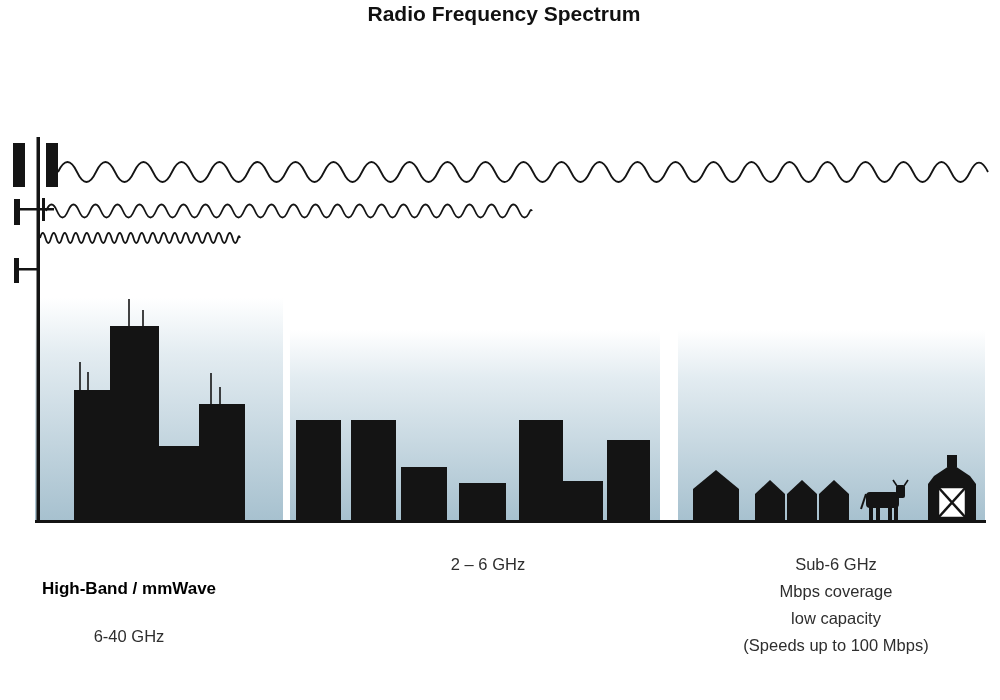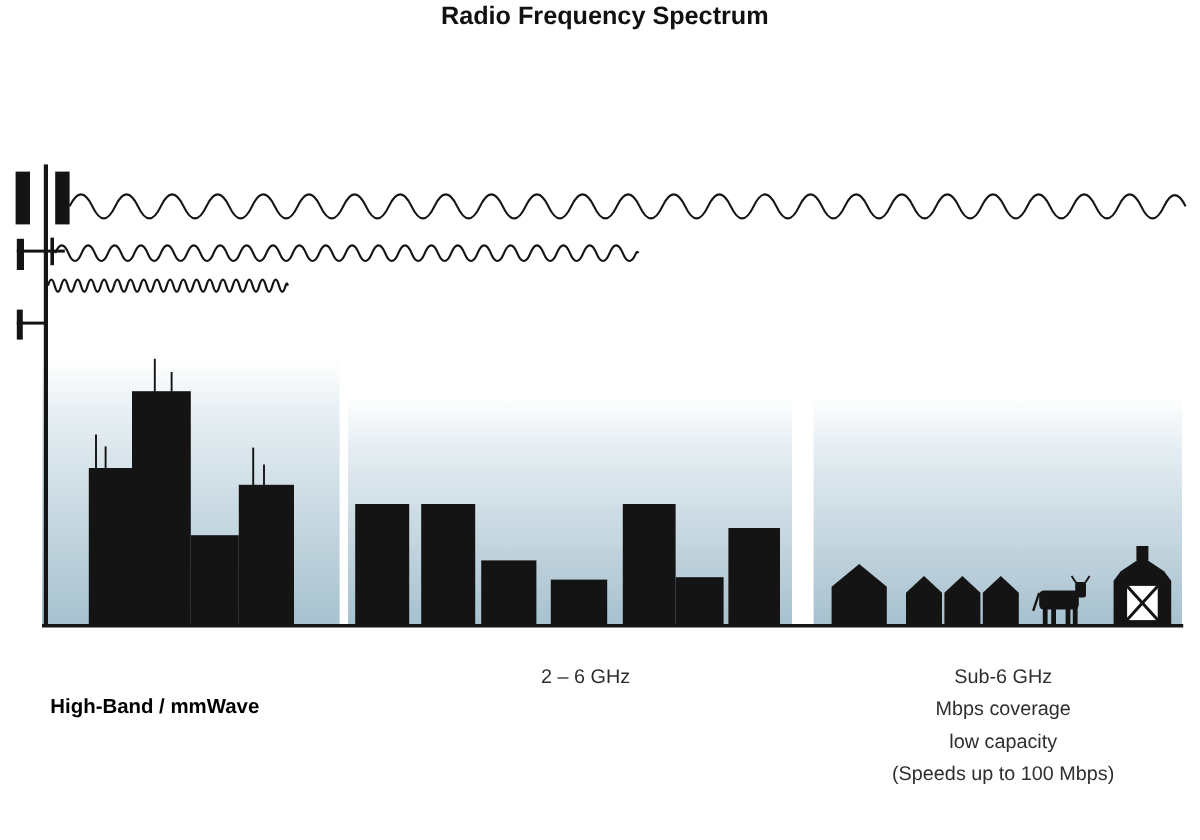--- a/index.html
+++ b/index.html
@@ -110,20 +110,21 @@
         <line class="s" stroke-width="2.5" x1="938" y1="487" x2="966" y2="518"></line>
         <line class="s" stroke-width="2.5" x1="966" y1="487" x2="938" y2="518"></line>
       </g>
     </g>
 
     <line class="s" stroke-width="3" x1="35" y1="521.5" x2="986" y2="521.5"></line>
   </svg>
 
   <div class="label label-1">
     <div class="band-name">High-Band / mmWave</div>
+    <div class="band-sub">6-40 GHz</div>
   </div>
 
   <div class="label label-2">
     <div class="band-sub">2 – 6 GHz</div>
   </div>
 
   <div class="label label-3">
     <div class="band-sub">Sub-6 GHz</div>
     <div class="band-sub">Mbps coverage</div>
     <div class="band-sub">low capacity</div>

